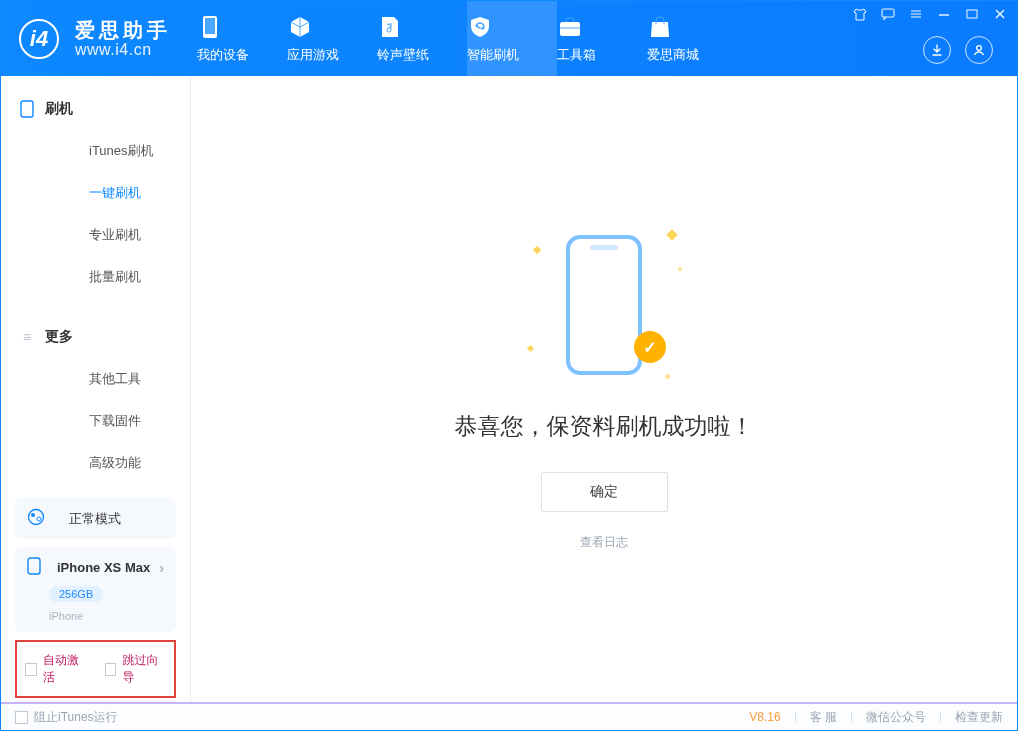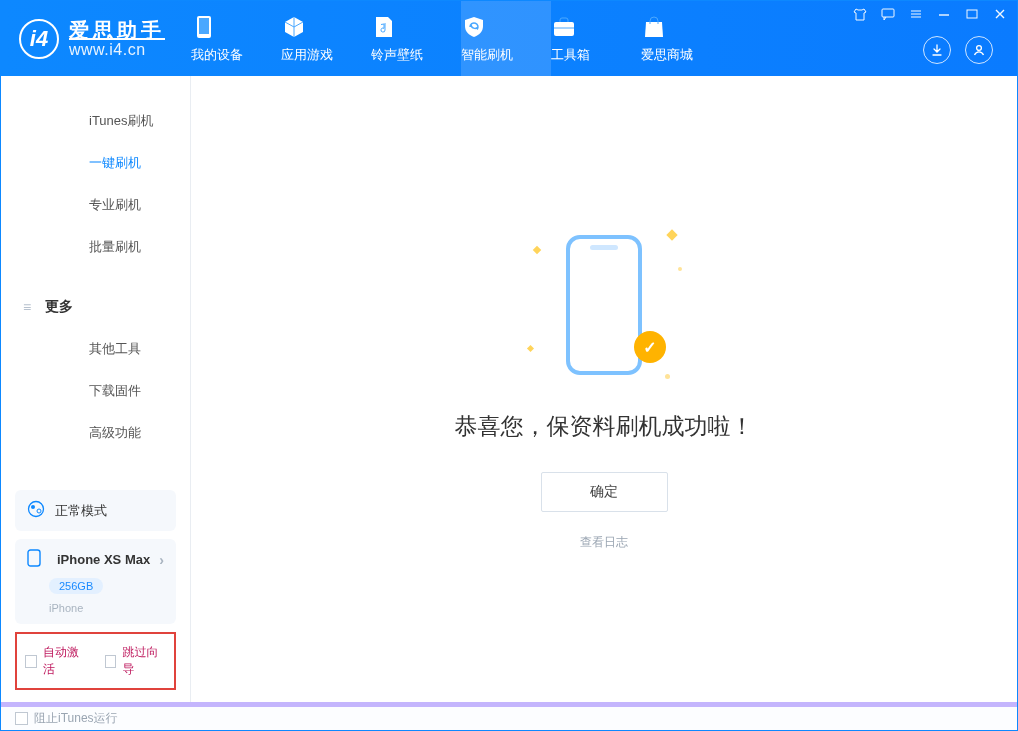--- a/index.html
+++ b/index.html
@@ -1,23 +1,23 @@
 <!DOCTYPE html>
 <html><head>
 <meta charset="utf-8">
 <style>
 * { margin:0; padding:0; box-sizing:border-box; font-family:"Microsoft YaHei","PingFang SC",sans-serif; }
 body { background:#fff; width:1018px; height:731px; overflow:hidden; border:1px solid #0d88ff; position:relative; }
 
 
 .header { height:75px; background:linear-gradient(90deg,#0d88ff 0%,#0a7bff 100%); display:flex; align-items:center; color:#fff; position:relative; }
-.logo { display:flex; align-items:center; padding:0 18px; gap:10px; }
+.logo { display:flex; align-items:center; padding:0 18px; gap:16px; }
 .logo-icon { width:40px; height:40px; border:2px solid #fff; border-radius:50%; display:flex; align-items:center; justify-content:center; font-weight:bold; font-size:22px; font-style:italic; }
 .logo-text { display:flex; flex-direction:column; line-height:1.1; }
-.logo-title { font-size:20px; font-weight:bold; letter-spacing:4px;text-decoration:underline; }
+.logo-title { font-size:20px; font-weight:bold; letter-spacing:4px; }
 .logo-sub { font-size:16px; opacity:.9; letter-spacing:.5px; }
 
 .nav { display:flex; height:100%; margin-left:8px; }
 .nav-item { width:90px; display:flex; flex-direction:column; align-items:flex-start; justify-content:center; gap:6px; font-size:13px; cursor:pointer; position:relative; }
 .nav-item.active { background:rgba(255,255,255,.15); }
 .nav-icon { width:26px; height:26px; display:flex; align-items:center; justify-content:center; }
 
 
 .win-ctrl { position:absolute; top:6px; right:10px; display:flex; gap:14px; }
 .win-btn { width:14px; height:14px; cursor:pointer; opacity:.95; display:flex; align-items:center; justify-content:center; }
@@ -31,21 +31,21 @@
 .sidebar { width:190px; border-right:1px solid #e9edf2; background:#fff; display:flex; flex-direction:column; }
 .side-section { padding-top:18px; }
 .side-head { display:flex; align-items:center; gap:10px; padding:6px 18px; font-size:14px; color:#333; font-weight:bold; }
 .side-head .icon { width:16px; height:16px; display:flex; align-items:center; justify-content:center; color:#0d88ff; }
 .side-items { padding:6px 0; }
 .side-item { padding:12px 18px 12px 46px; font-size:13px; color:#555; cursor:pointer;margin-left:42px; }
 .side-item.active { color:#0d88ff; }
 
 .side-bottom { margin-top:auto; }
 .mode-card, .device-card { margin:8px 14px; padding:10px 12px; border-radius:6px; background:#f5f8fc; }
-.mode-card { display:flex; align-items:center; gap:10px; font-size:13px; color:#333; }
+.mode-card { display:flex; align-items:center; gap:24px; font-size:13px; color:#333; }
 .device-card .dev-row { display:flex; align-items:center; gap:16px; font-weight:bold; font-size:13px; color:#333; position:relative; }
 .chev { position:absolute; right:0; color:#a9b4c0; font-size:14px; }
 .badge { display:inline-block; margin:8px 0 8px 22px; padding:2px 10px; border-radius:10px; background:#e3f0ff; color:#1b8bff; font-size:11px; }
 .dev-sub { font-size:11px; color:#a9b4c0; padding-left:22px; }
 
 .opt-box { margin:8px 14px 12px; border:2px solid #e0433c; padding:10px 8px; display:flex; gap:18px; }
 .chk { display:flex; align-items:center; gap:6px; font-size:12px; color:#be185d; cursor:pointer; }
 .chk-box { width:13px; height:13px; border:1px solid #c0c8d2; background:#fff; }
 
 
@@ -60,21 +60,21 @@
 .spark.s2{ right:-12px; top:4px; width:8px; height:8px }
 .spark.s3{ left:-16px; bottom:36px; width:5px; height:5px }
 .dot{ position:absolute; border-radius:50%; background:#ffe398 }
 .dot.d1{ right:-18px; top:40px; width:4px; height:4px }
 .dot.d2{ right:-6px; bottom:8px; width:5px; height:5px }
 .result-text { font-size:23px; color:#333; margin-bottom:30px; }
 .ok-btn { width:127px; height:40px; border:1px solid #d9e1ea; background:#fff; color:#444; font-size:14px; cursor:pointer; border-radius:2px; }
 .log-link { margin-top:22px; color:#9aa5b2; font-size:12px; cursor:pointer; }
 
 
-.footer { position:absolute; bottom:0; left:0; right:0; height:28px; border-top:5px solid #c4b5fd; background:#fcfdff; display:flex; align-items:center; padding:0 14px; font-size:12px; color:#9aa5b2; }
+.footer { position:absolute; bottom:0; left:0; right:0; height:28px; border-top:2px solid #c4b5fd; background:#fcfdff; display:flex; align-items:center; padding:0 14px; font-size:12px; color:#9aa5b2; }
 .footer .chk { color:#9aa5b2; }
 .footer-right { margin-left:auto; display:flex; align-items:center; gap:14px; }
 .footer-right .sep { width:1px; height:12px; background:#d9e1ea; }
 .ver { color:#ff9c3a; }
 .flink { cursor:pointer; }
 </style>
 </head>
 <body>
 
 <div class="header">
@@ -187,20 +187,28 @@
         <svg width="14" height="14" viewBox="0 0 14 14">
           <path d="M3 3l8 8M11 3l-8 8" stroke="#fff" stroke-width="1.4"></path>
         </svg>
       </span>
   </div>
 </div>
 
 <div class="body">
   <div class="sidebar">
     <div class="side-section">
+      <div class="side-head">
+        <span class="icon">
+            <svg width="14" height="18" viewBox="0 0 14 18">
+              <rect x="1" y="1" width="12" height="16" rx="2" fill="none" stroke="#0d88ff" stroke-width="1.4"></rect>
+            </svg>
+          </span>
+        <span>刷机</span>
+      </div>
       <div class="side-items">
         <div class="side-item">iTunes刷机</div>
         <div class="side-item active">一键刷机</div>
         <div class="side-item">专业刷机</div>
         <div class="side-item">批量刷机</div>
       </div>
     </div>
     <div class="side-section">
       <div class="side-head">
         <span class="icon" style="color:#b8c2cf">≡</span>
@@ -261,13 +269,22 @@
     <button class="ok-btn">确定</button>
     <div class="log-link">查看日志</div>
   </div>
 </div>
 
 <div class="footer">
   <label class="chk">
     <span class="chk-box"></span>
     <span>阻止iTunes运行</span>
   </label>
+  <div class="footer-right">
+    <span class="ver">V8.16</span>
+    <span class="sep"></span>
+    <span class="flink">客 服</span>
+    <span class="sep"></span>
+    <span class="flink">微信公众号</span>
+    <span class="sep"></span>
+    <span class="flink">检查更新</span>
+  </div>
 </div>
 
 </body></html>

